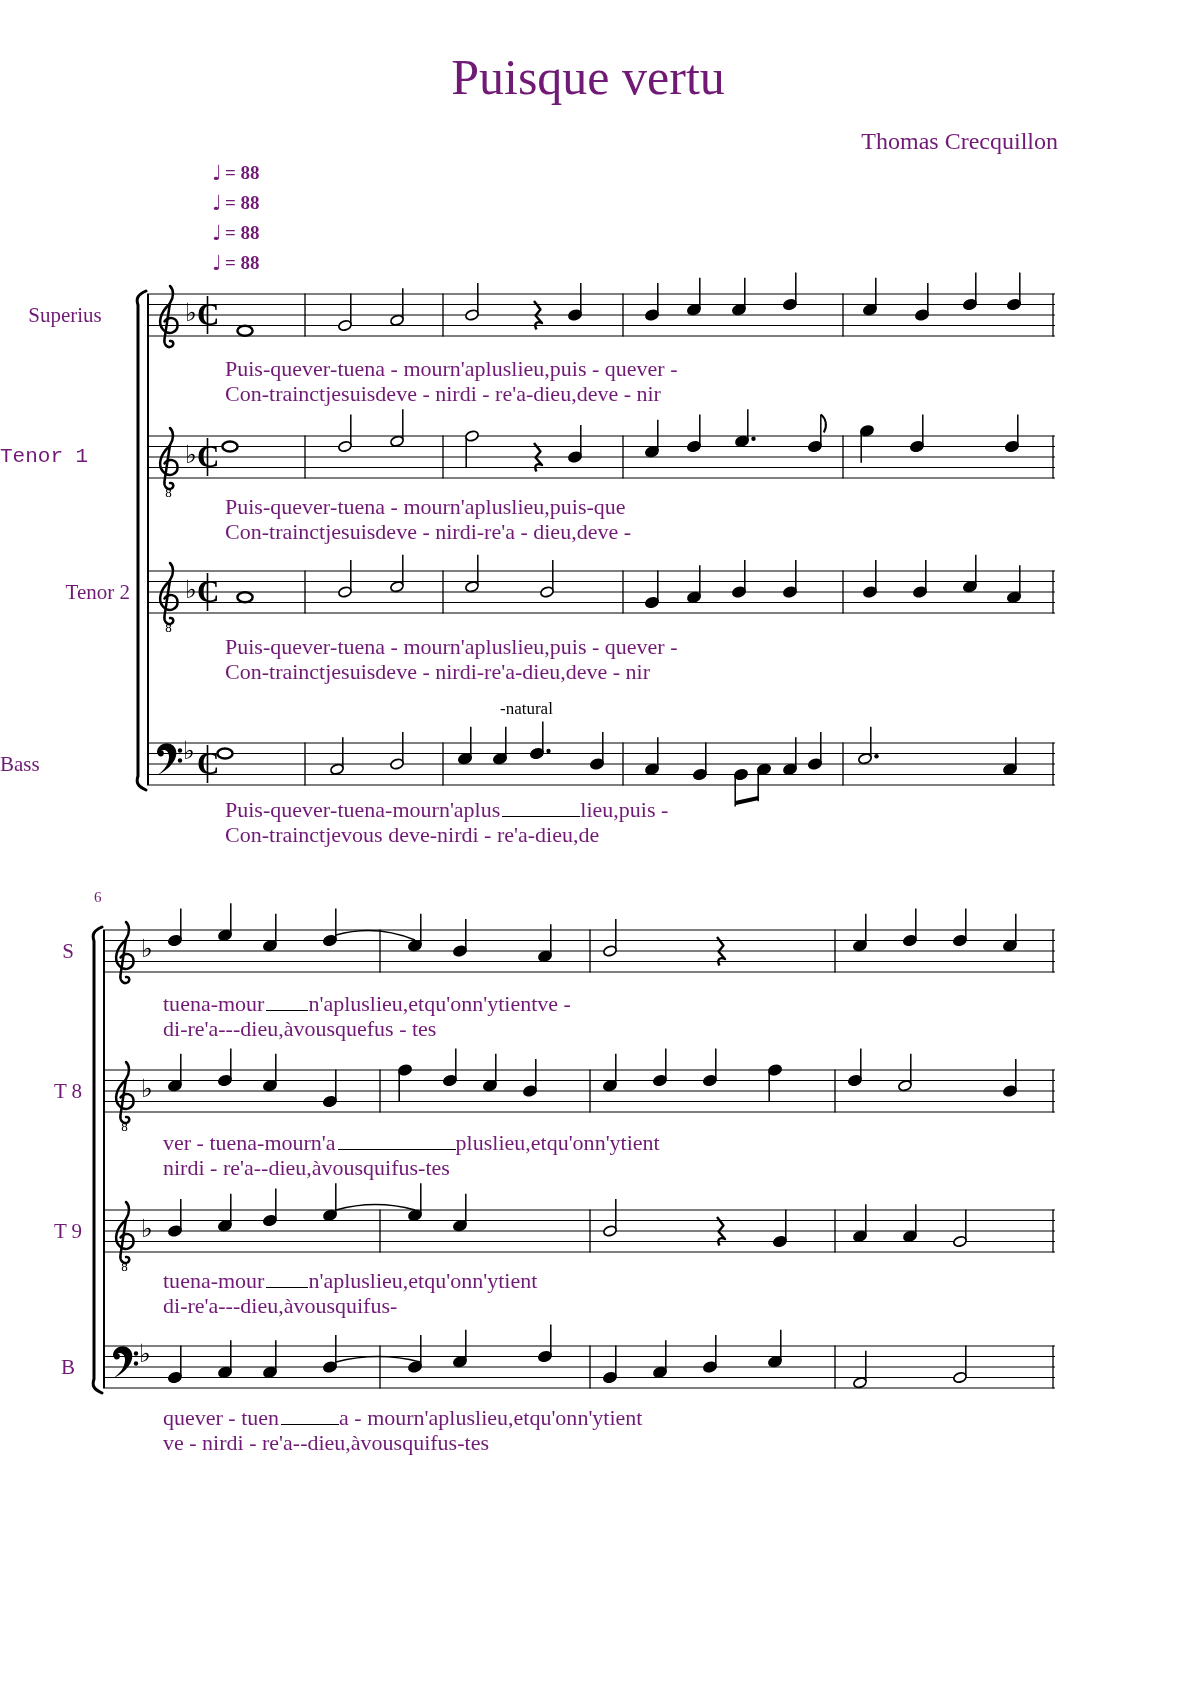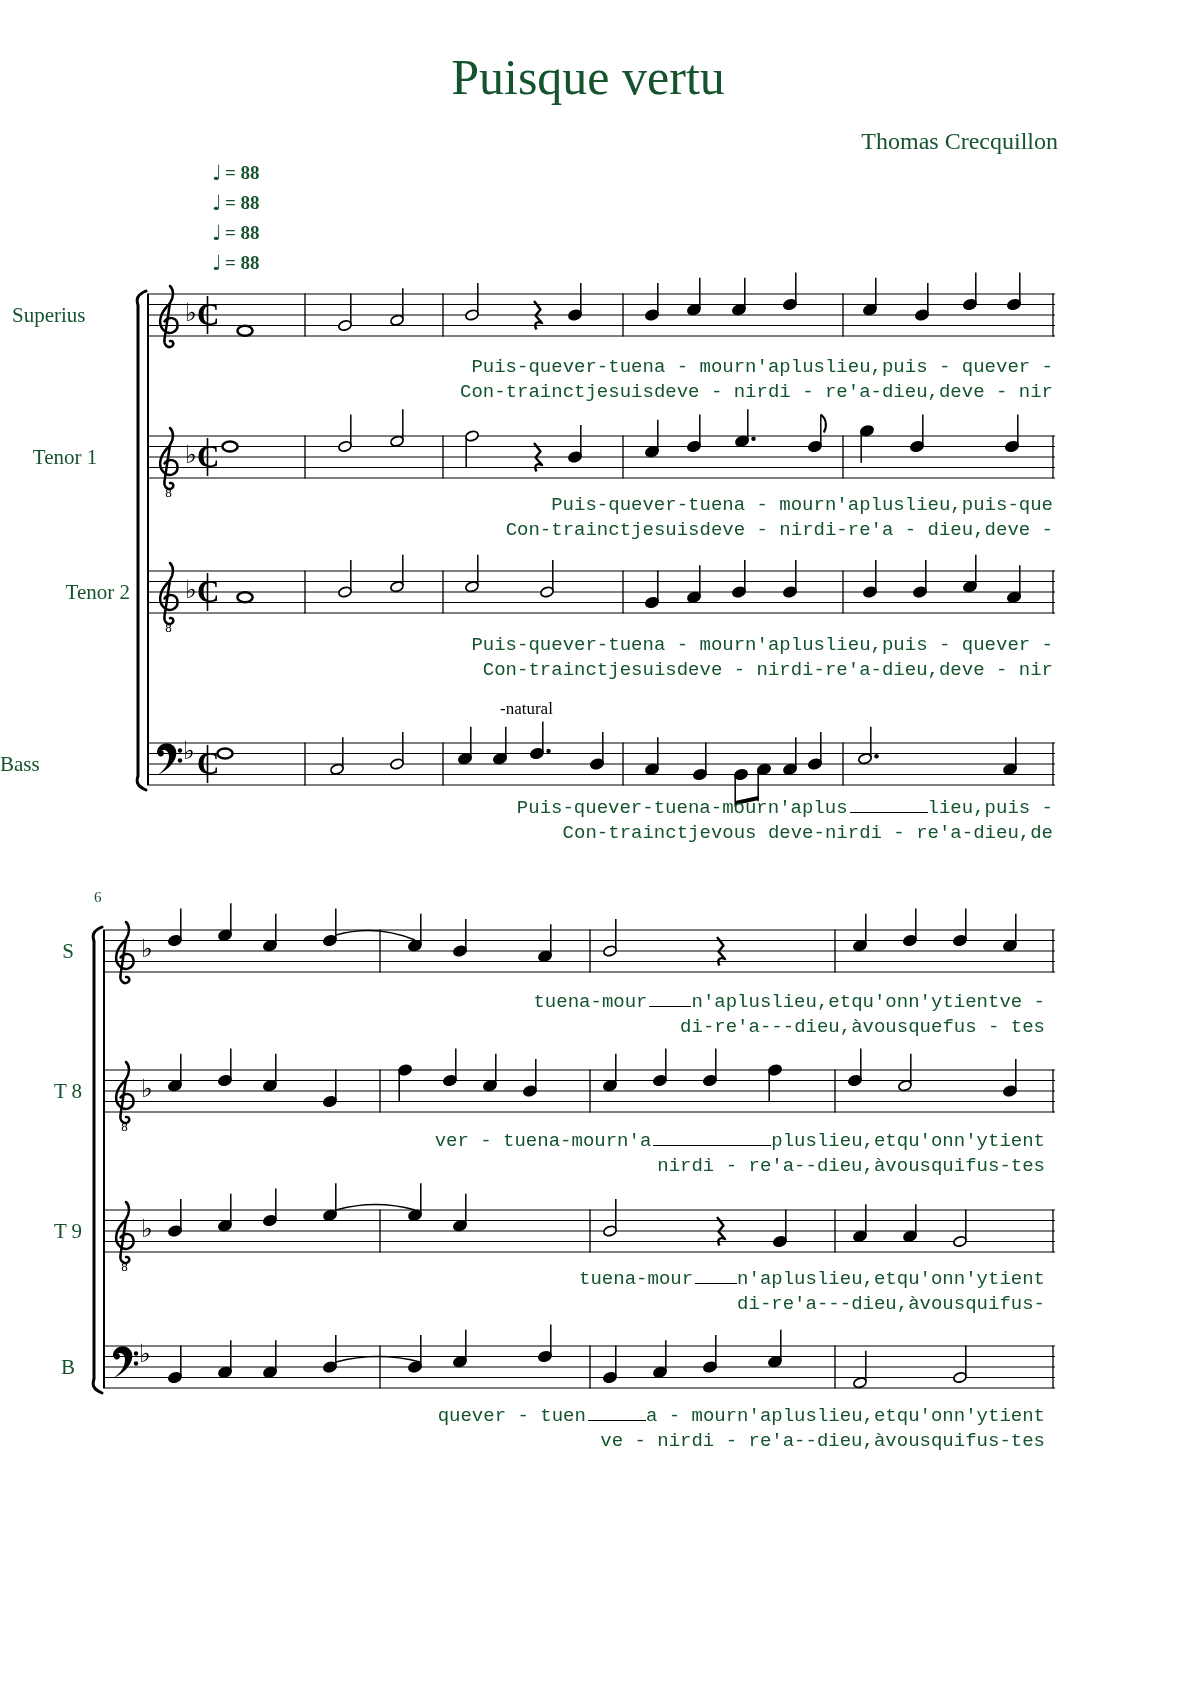--- a/index.html
+++ b/index.html
@@ -1,29 +1,29 @@
 <!DOCTYPE html>
 <html><head>
 <meta charset="utf-8">
 <style>
   html,body{margin:0;padding:0;background:#ffffff;}
-  .page{position:relative;width:1200px;height:1697px;background:#fff;color:#14532d;
+  .page{position:relative;width:1200px;height:1697px;background:#fff;color:#701a75;
         font-family:"Liberation Serif","DejaVu Serif",serif;overflow:hidden;}
   .title{position:absolute;top:48px;left:0;width:1176px;text-align:center;font-size:50px;}
   .composer{position:absolute;top:128px;right:142px;font-size:24px;margin-left:8px;}
   .tempos{position:absolute;left:212px;top:158px;}
   .tempo{height:30px;display:flex;align-items:center;font-weight:bold;font-size:19px;}
   .tempo .glyph{font-family:"DejaVu Sans",sans-serif;font-size:21px;margin-right:3px;line-height:1;}
   .measure-number{position:absolute;left:94px;top:889px;font-size:15px;}
   .staff-label{position:absolute;font-size:21px;line-height:26px;height:26px;white-space:nowrap;}
   .staff-svg{position:absolute;overflow:visible;}
   .sys-barline{position:absolute;width:1.6px;background:#000;}
   .bracket-svg{position:absolute;overflow:visible;}
-  .lyrics{position:absolute;display:flex;justify-content:flex-end;align-items:baseline;
-          font-size:19px;white-space:nowrap;font-family:Liberation Mono, monospace;}
+  .lyrics{position:absolute;display:flex;justify-content:flex-start;align-items:baseline;
+          font-size:22px;white-space:nowrap;}
   .lyrics span.syl{display:inline-block;}
   .lyrics span.ext{display:inline-block;border-bottom:1.6px solid #000;height:0.72em;margin-left:2px;}
 </style>
 </head>
 <body>
 
 <div class="page">
   <div class="title">Puisque vertu</div>
   <div class="composer">Thomas Crecquillon</div>
   <div class="tempos" id="tempos">
@@ -117,21 +117,21 @@
           </g>
           <g>
             <ellipse cx="823" cy="10.5" rx="6.3" ry="4.4" transform="rotate(-20 823 10.5)" fill="#000" stroke="#000" stroke-width="1.7"></ellipse>
             <line x1="828.8" y1="9" x2="828.8" y2="-21.5" stroke="#000" stroke-width="1.5"></line>
           </g>
           <g>
             <ellipse cx="867" cy="10.5" rx="6.3" ry="4.4" transform="rotate(-20 867 10.5)" fill="#000" stroke="#000" stroke-width="1.7"></ellipse>
             <line x1="872.8" y1="9" x2="872.8" y2="-21.5" stroke="#000" stroke-width="1.5"></line>
           </g>
         </svg>
-        <div class="staff-label" style="left: 0px; width: 130px; top: 302px; text-align: left; padding-left: 12px;">Superius</div>
+        <div class="staff-label" style="left: 0px; width: 130px; top: 302px; text-align: center;">Superius</div>
         <div class="lyrics" style="left: 225px; width: 828px; top: 356px;">
           <span class="syl">Puis</span>
           <span class="syl">-</span>
           <span class="syl">que</span>
           <span class="syl">ver</span>
           <span class="syl">-</span>
           <span class="syl">tu</span>
           <span class="syl">en</span>
           <span class="syl">a - mour</span>
           <span class="syl">n'a</span>
@@ -219,21 +219,21 @@
           </g>
           <g>
             <ellipse cx="770" cy="10.5" rx="6.3" ry="4.4" transform="rotate(-20 770 10.5)" fill="#000" stroke="#000" stroke-width="1.7"></ellipse>
             <line x1="775.8" y1="9" x2="775.8" y2="-21.5" stroke="#000" stroke-width="1.5"></line>
           </g>
           <g>
             <ellipse cx="865" cy="10.5" rx="6.3" ry="4.4" transform="rotate(-20 865 10.5)" fill="#000" stroke="#000" stroke-width="1.7"></ellipse>
             <line x1="870.8" y1="9" x2="870.8" y2="-21.5" stroke="#000" stroke-width="1.5"></line>
           </g>
         </svg>
-        <div class="staff-label" style="left: 0px; width: 130px; top: 444px; text-align: center;">Tenor 1</div>
+        <div class="staff-label" style="left: 0px; width: 130px; top: 444px; text-align: left; font-family: Liberation Mono, monospace;">Tenor 1</div>
         <div class="lyrics" style="left: 225px; width: 828px; top: 494px;">
           <span class="syl">Puis</span>
           <span class="syl">-</span>
           <span class="syl">que</span>
           <span class="syl">ver</span>
           <span class="syl">-</span>
           <span class="syl">tu</span>
           <span class="syl">en</span>
           <span class="syl">a - mour</span>
           <span class="syl">n'a</span>

